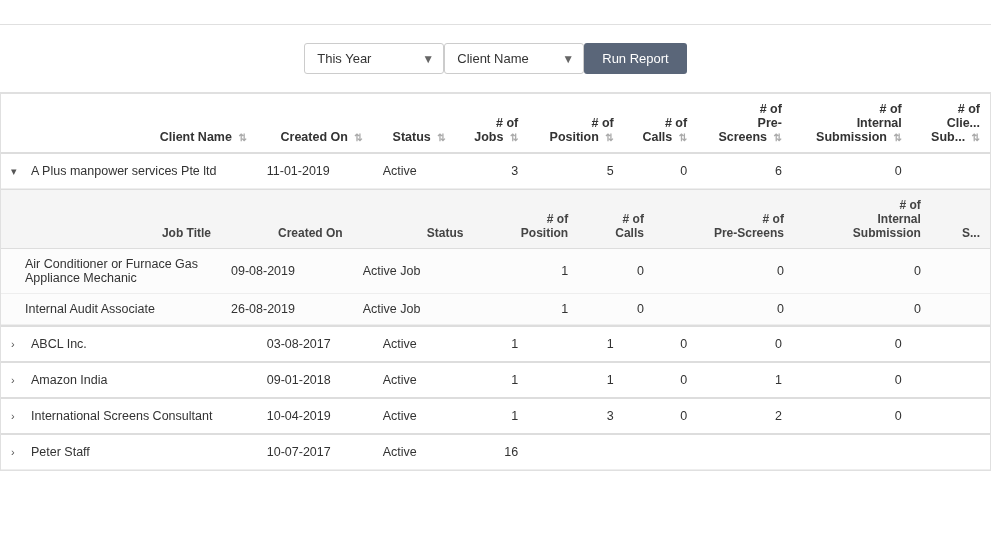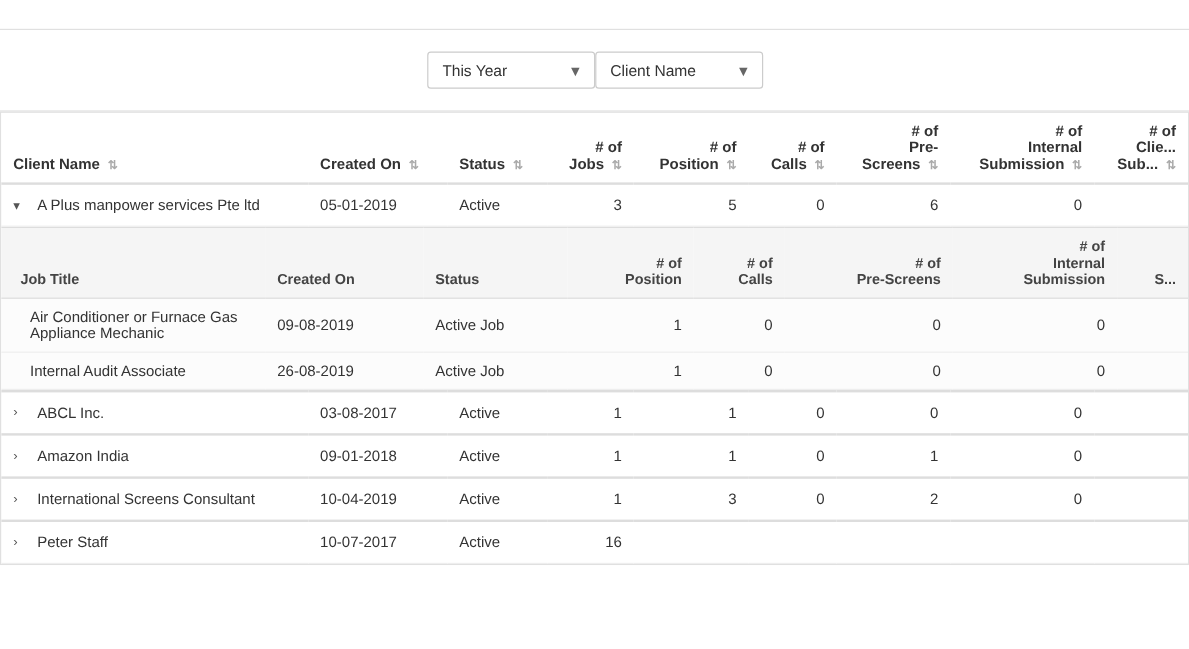--- a/index.html
+++ b/index.html
@@ -70,21 +70,21 @@
     }
     table {
       width: 100%;
       border-collapse: collapse;
       font-size: 12.5px;
     }
     thead th {
       background: #fff;
       border-bottom: 2px solid #ddd;
       padding: 8px 10px;
-      text-align: left;
+      text-align: right;
       font-weight: 600;
       color: #333;
       white-space: nowrap;
       vertical-align: bottom;
       position: sticky;
       top: 0;
       z-index: 2;
     }
     thead th .sort-icon {
       color: #aaa;
@@ -162,20 +162,21 @@
       <option>All Time</option>
     </select>
     <span class="select-arrow">▼</span>
   </div>
   <div class="select-wrapper">
     <select class="filter-select">
       <option>Client Name</option>
     </select>
     <span class="select-arrow">▼</span>
   </div>
+  <button class="run-report-btn">Run Report</button>
 </div>
 
 <div class="table-container">
   <table>
     <thead>
       <tr>
         <th>Client Name <span class="sort-icon">⇅</span></th>
         <th>Created On <span class="sort-icon">⇅</span></th>
         <th>Status <span class="sort-icon">⇅</span></th>
         <th class="num-col"># of<br>Jobs <span class="sort-icon">⇅</span></th>
@@ -187,21 +188,21 @@
       </tr>
     </thead>
     <tbody id="table-body">
     <tr class="client-row">
     <td>
       <div class="client-name-cell">
         <span class="expand-icon">▾</span>
         <span>A Plus manpower services Pte ltd</span>
       </div>
     </td>
-    <td>05-01-2019</td>
+    <td>11-01-2019</td>
     <td>Active</td>
     <td class="num-col">3</td>
     <td class="num-col">5</td>
     <td class="num-col">0</td>
     <td class="num-col">6</td>
     <td class="num-col">0</td>
     <td class="num-col"></td>
   </tr>
         <tr>
           <td colspan="9" style="padding:0;">

